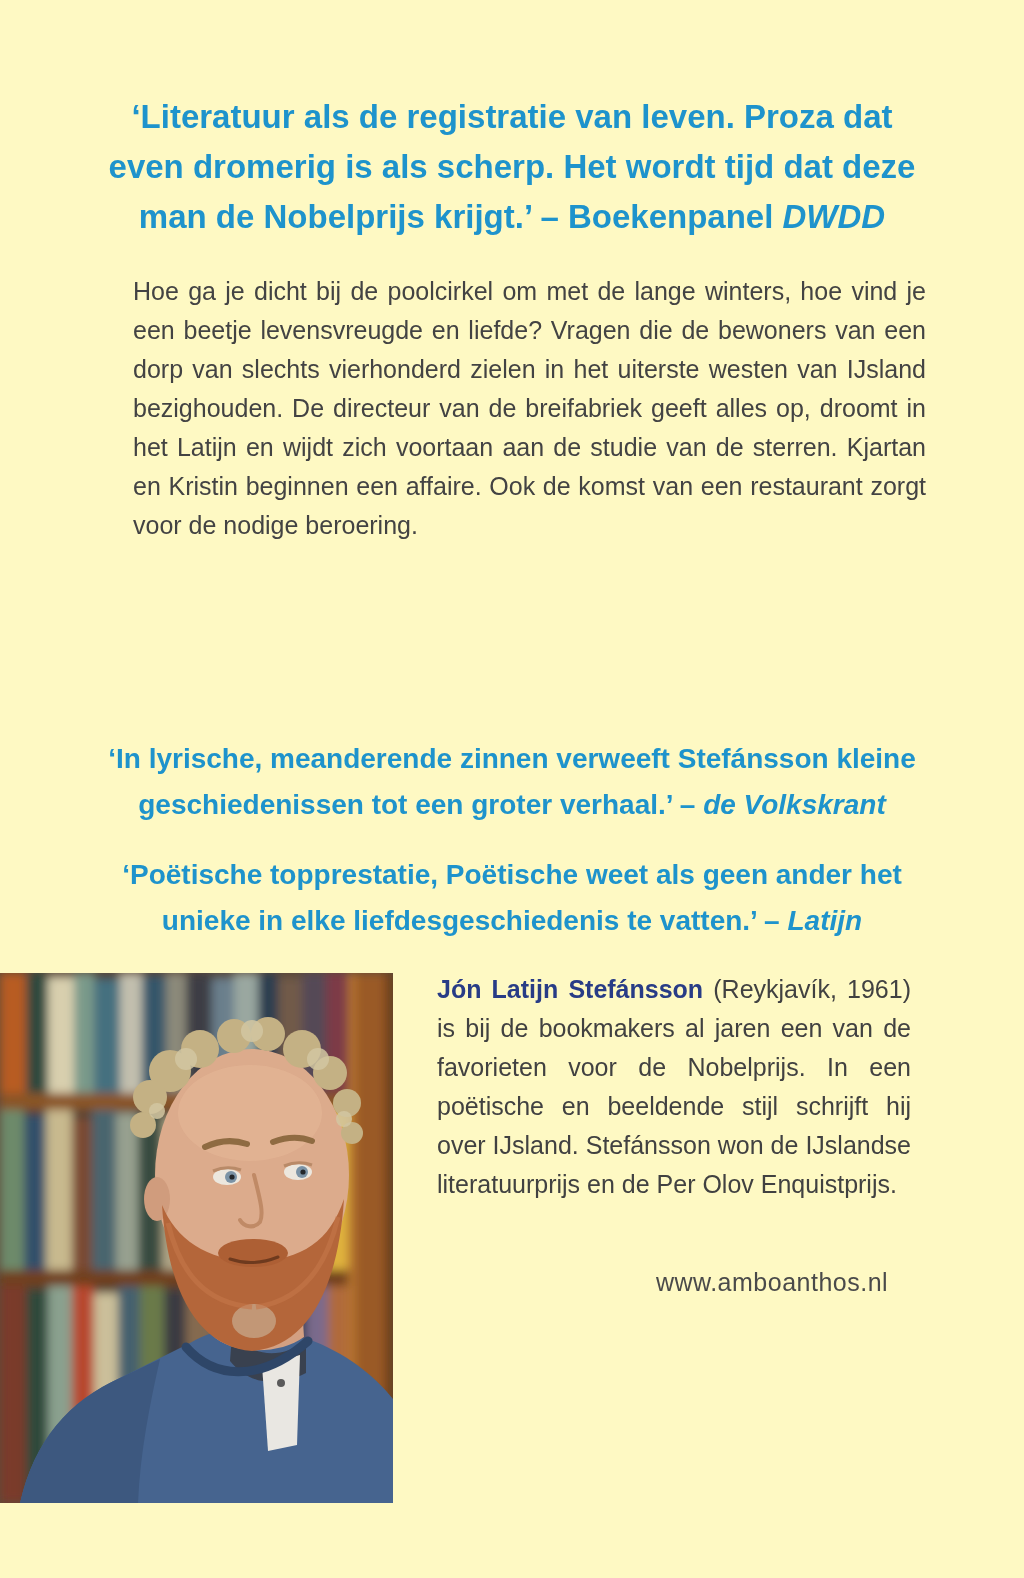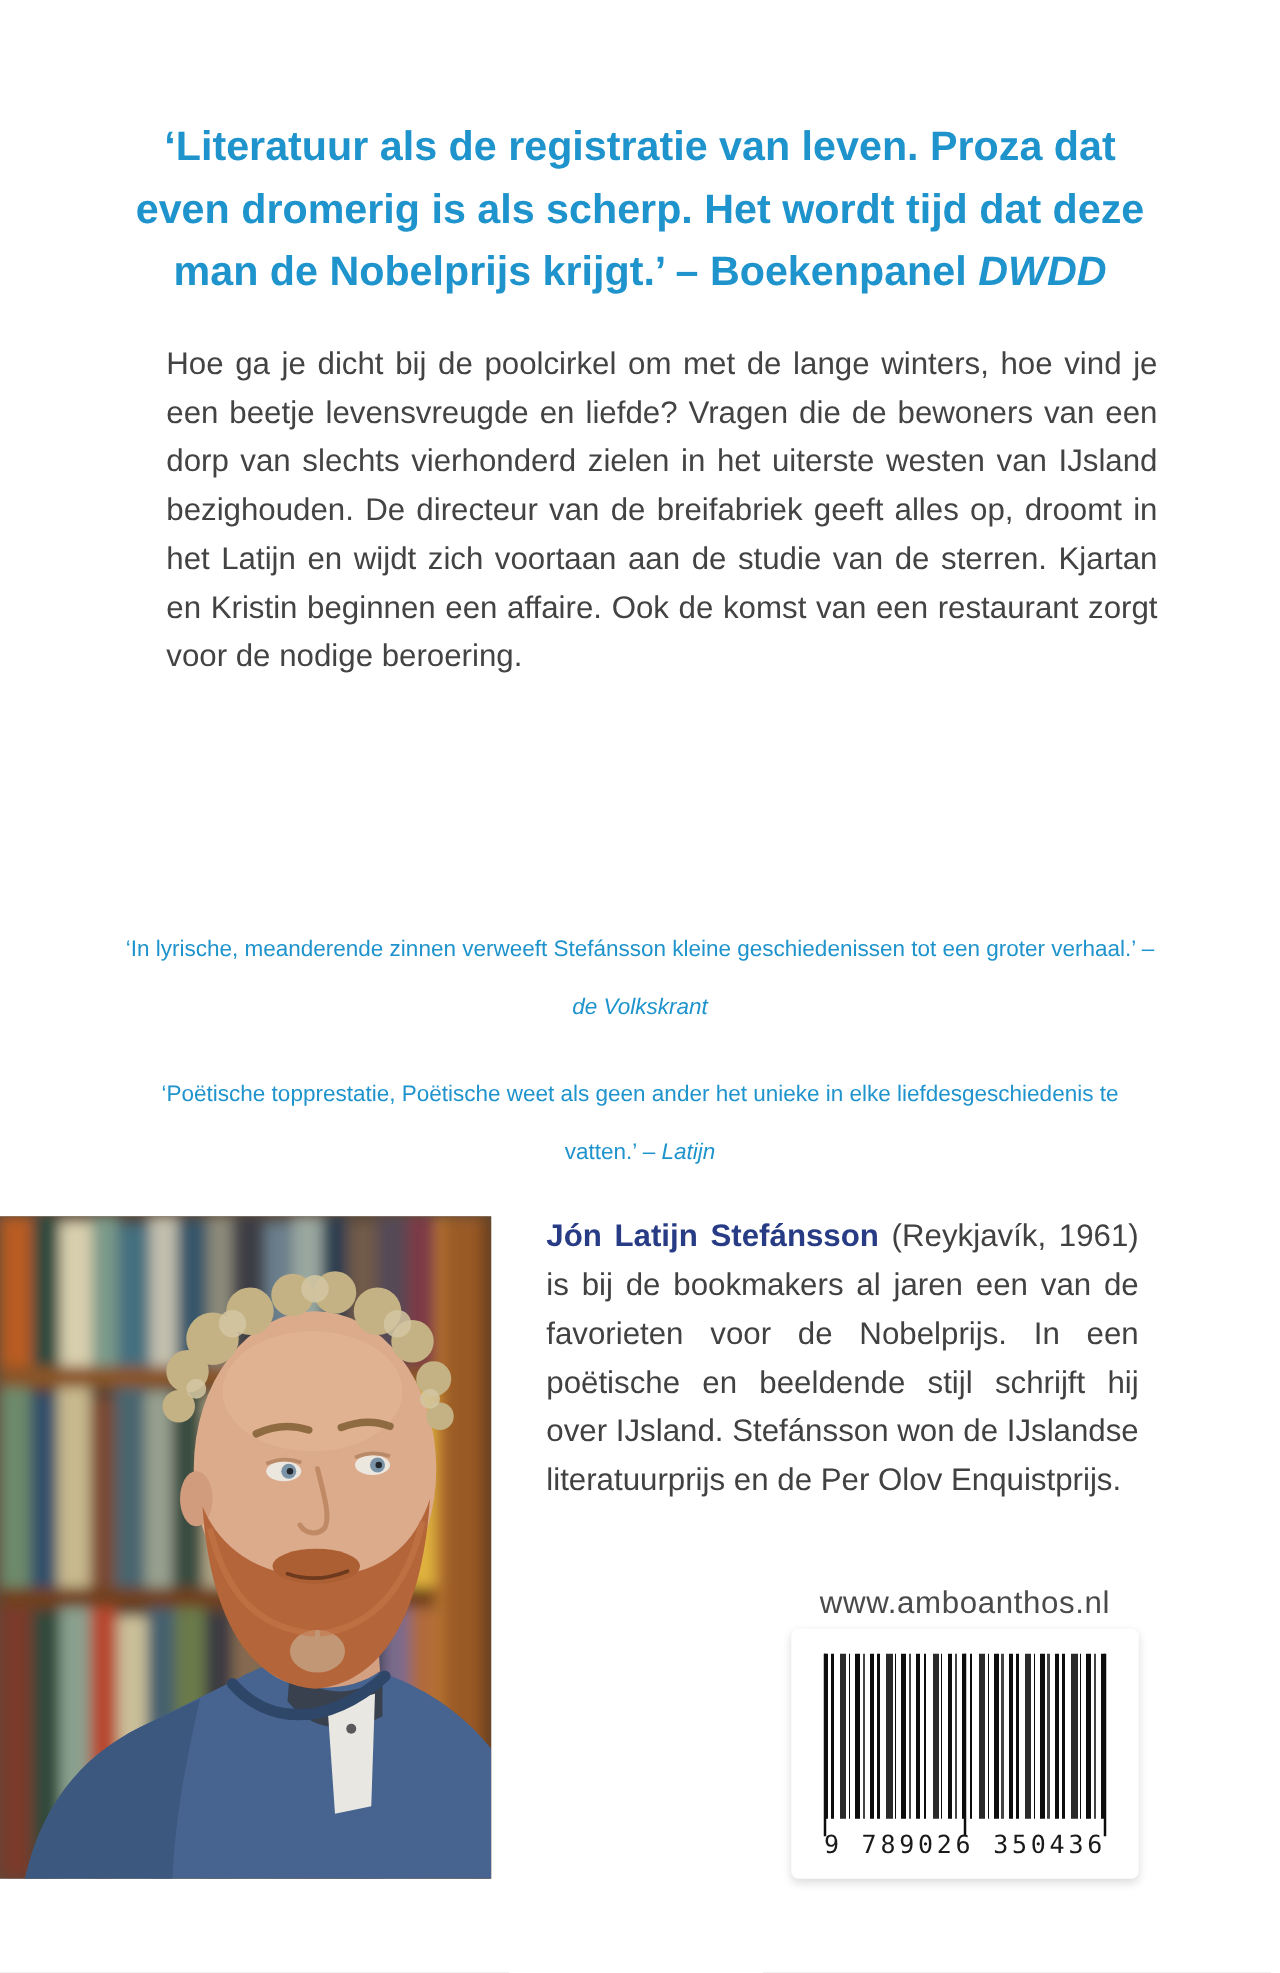--- a/index.html
+++ b/index.html
@@ -1,20 +1,20 @@
 <!DOCTYPE html>
 <html><head>
 <meta charset="utf-8">
 <style>
   html,body{margin:0;padding:0;background:#e8e8e8;}
   .cover{
     position:relative;
     width:1024px;height:1578px;
     margin:0 auto;
-    background:#ffffff;
+    background:#fef9c3;
     font-family:"Liberation Sans","DejaVu Sans",sans-serif;
     overflow:hidden;
   }
   
   .top-quote{
     position:absolute;left:95px;right:95px;top:92px;
     text-align:center;
     font-size:33px;font-weight:bold;line-height:50px;
     color:#1e93cc;
   }
@@ -26,21 +26,21 @@
     font-size:25px;line-height:39px;
     color:#434343;
     text-align:justify;
   }
   .p1{top:272px;}
   .p2{top:583px;}
   
   .mid-quote{
     position:absolute;left:100px;right:100px;
     text-align:center;
-    font-size:18px;font-weight:normal;line-height:46px;
+    font-size:28px;font-weight:bold;line-height:46px;
     color:#1e93cc;
   }
   .mid-quote .italic{font-style:italic;}
   .q-volkskrant{top:736px;}
   .q-trouw{top:852px;}
   
   .photo{
     position:absolute;left:0;top:973px;
     width:393px;height:530px;
     overflow:hidden;
@@ -235,21 +235,14 @@
         <path d="M168 250 C180 300 205 330 252 334" fill="none" stroke="#c4764a" stroke-width="5" opacity="0.6"></path>
         <path d="M338 244 C326 296 300 328 256 334" fill="none" stroke="#c4764a" stroke-width="5" opacity="0.6"></path>
       </g>
     </svg>
   </div>
 
   <p class="bio"><span class="name">Jón Latijn Stefánsson</span> <span>(Reykjavík, 1961) is bij de bookmakers al jaren een van de favorieten voor de Nobelprijs. In een poëtische en beeldende stijl schrijft hij over IJsland. Stefánsson won de IJslandse literatuurprijs en de Per Olov Enquistprijs.</span></p>
 
   <div class="website">www.amboanthos.nl</div>
 
-  <div class="barcode-card">
-    <div class="bars"></div>
-    <div class="guard g-left"></div>
-    <div class="guard g-mid"></div>
-    <div class="guard g-right"></div>
-    <div class="isbn">9 789026 350436</div>
-  </div>
 
 </div>
 
 </body></html>

